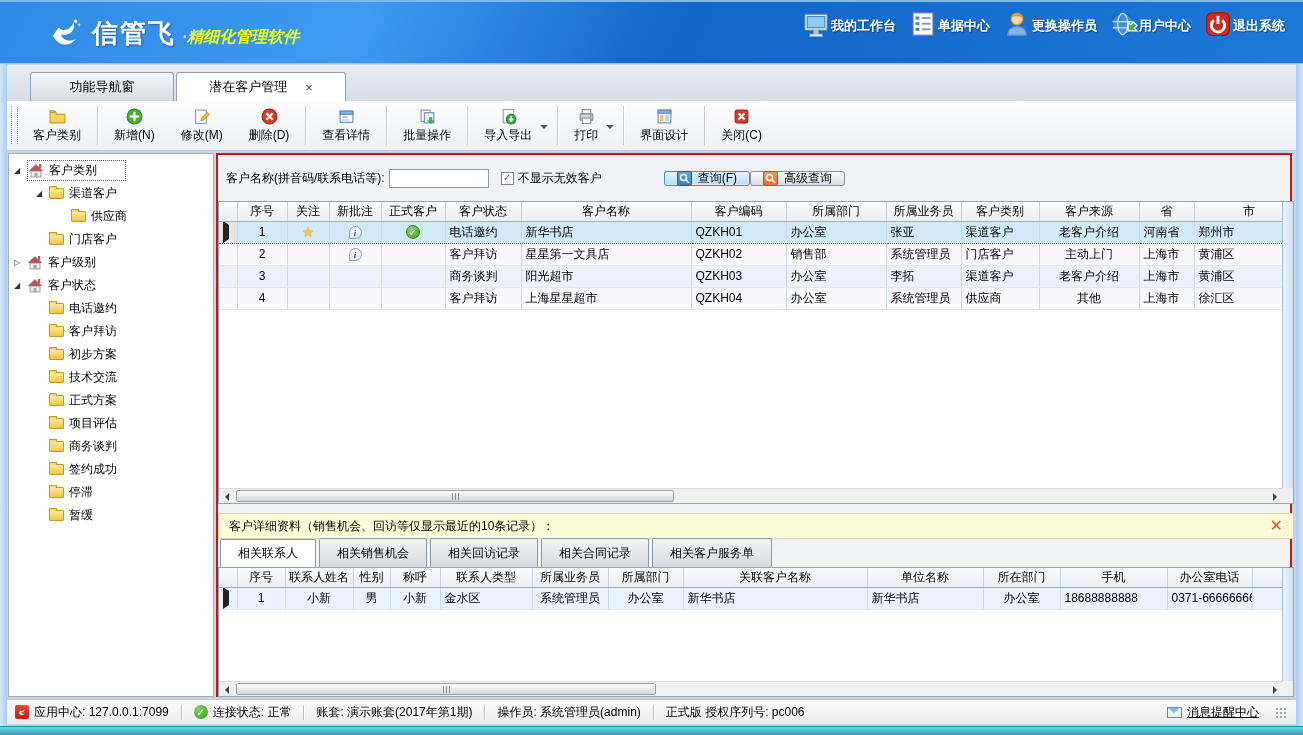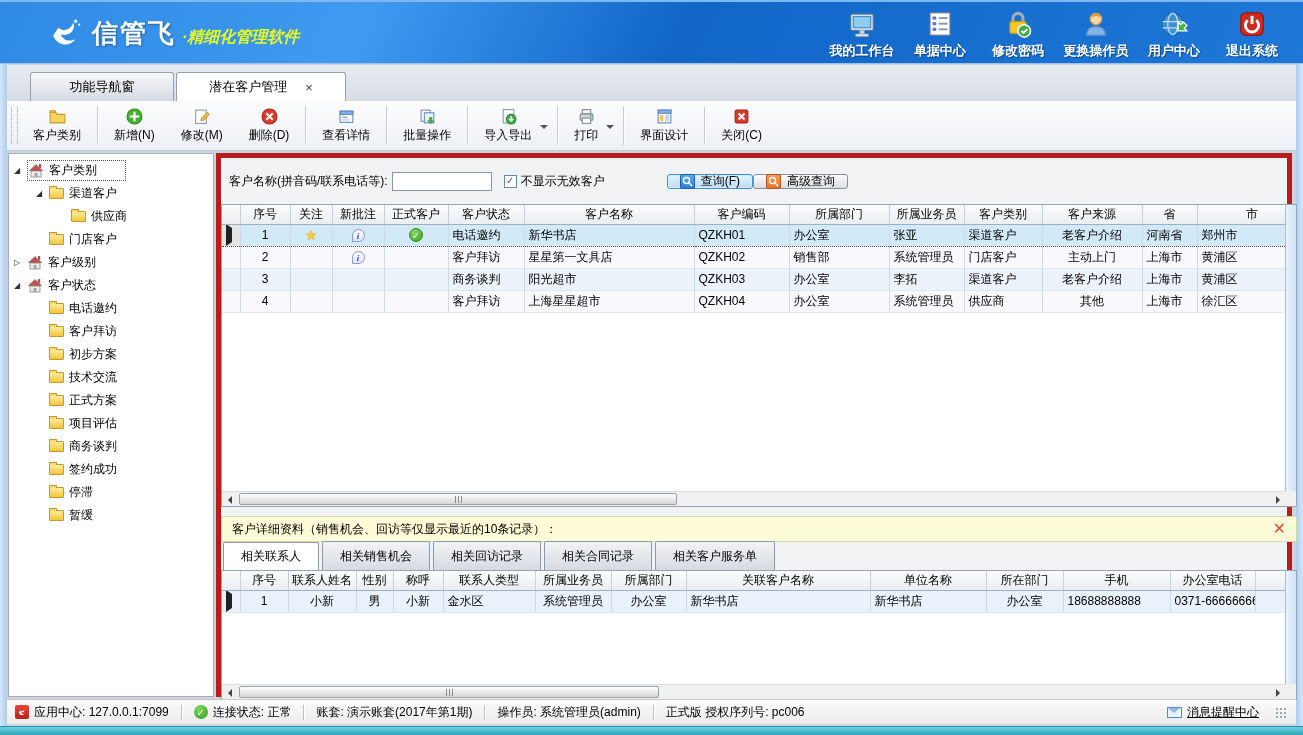--- a/index.html
+++ b/index.html
@@ -7,21 +7,21 @@
   .window { position:relative; width:1303px; height:735px; background:#ccd4df; overflow:hidden; }
 
   
   .titlebar { position:absolute; left:0; top:0; width:1303px; height:64px;
     background:linear-gradient(115deg,#2e8ae4 0%,#3f9af0 28%,#1166c8 52%,#1e78d8 100%);
     border-top:2px solid #7db9f0; border-bottom:1px solid #9cc3ee; }
   .brand { position:absolute; left:46px; top:12px; display:flex; align-items:center; }
   .brand-name { color:#fff; font-size:26px; font-weight:bold; letter-spacing:2px; margin-left:8px; text-shadow:1px 1px 2px rgba(0,0,0,.35); }
   .brand-sub { color:#e9fb1e; font-size:16px; font-weight:bold; font-style:italic; margin-left:6px; margin-top:8px; }
   .nav { position:absolute; right:12px; top:7px; display:flex; }
-  .nav-item { min-width:78px; padding:0 6px; display:flex; flex-direction:column; align-items:center; cursor:pointer; }
+  .nav-item { min-width:78px; padding:0 6px; display:flex; flex-direction:row; align-items:center; cursor:pointer; }
   .nav-item svg { width:30px; height:30px; }
   .nav-label { color:#fff; font-weight:bold; font-size:13px; margin-top:3px; white-space:nowrap; text-shadow:1px 1px 1px rgba(0,0,0,.4); }
 
   
   .frame-l,.frame-r { position:absolute; top:64px; width:7px; height:662px; background:linear-gradient(90deg,#d5e7f9,#a9cdf0); }
   .frame-l { left:0; } .frame-r { left:1296px; background:linear-gradient(90deg,#a9cdf0,#d5e7f9); }
   .bottom-strip { position:absolute; left:0; top:726px; width:1303px; height:9px;
     background:linear-gradient(#6fd0e0,#2fa2b8); border-top:1px solid #1f91a8; }
 
   
@@ -51,21 +51,21 @@
   .exp { width:13px; font-size:8px; color:#333; text-align:left; flex:0 0 13px; }
   .exp-none { visibility:hidden; }
   .sel-box { display:flex; align-items:center; border:1px dotted #555; height:21px; padding-right:28px; }
   .tree-lbl { margin-left:5px; }
   .folder-icon { position:relative; width:15px; height:11px; flex:0 0 15px;
     background:linear-gradient(#fdeb9e,#f5c63e); border:1px solid #c19a2b; border-radius:1px; }
   .folder-icon::before { content:""; position:absolute; left:-1px; top:-3px; width:6px; height:2px;
     background:#f7d873; border:1px solid #c19a2b; border-bottom:none; border-radius:1px 1px 0 0; }
   .home-icon { flex:0 0 16px; }
 
-  .main-panel { position:absolute; left:209px; top:2px; width:1076px; height:544px; background:#f1f2f4; border:5px solid #b91c1c; }
+  .main-panel { position:absolute; left:209px; top:2px; width:1076px; height:544px; background:#f1f2f4; border:2px solid #b91c1c; }
 
   
   .search-row { position:absolute; left:0; top:0; width:100%; height:46px; display:flex; align-items:center; padding-left:8px; }
   .search-input { width:100px; height:19px; border:1px solid #8a97a8; background:#fff; margin-left:4px; font-size:12px; padding:0 2px; }
   .chk { margin-left:12px; display:flex; align-items:center; cursor:pointer; }
   .chk-box { width:13px; height:13px; border:1px solid #6a86a8; background:#fff; display:flex; align-items:center; justify-content:center;
     color:#3556b8; font-size:10px; font-weight:bold; line-height:1; }
   .chk-lbl { margin-left:4px; }
   .btn { height:15px; padding:0 12px; display:flex; align-items:center; border-radius:3px; cursor:pointer; font-size:12px; }
   .btn-query { margin-left:62px; border:1px solid #3d8fd4; background:linear-gradient(#e6f4fd,#b9dcf5); box-shadow:inset 0 0 0 1px #d8edfb; }
@@ -164,29 +164,20 @@
         <svg viewBox="0 0 24 24">
           <rect x="4" y="3" width="16" height="18" fill="#fff" stroke="#6a7a96"></rect>
           <rect x="6" y="6" width="3" height="2.5" fill="#5b79c4"></rect>
             <rect x="11" y="6.5" width="7" height="1.5" fill="#8a96a8"></rect>
           <rect x="6" y="10.5" width="3" height="2.5" fill="#5b79c4"></rect>
             <rect x="11" y="11" width="7" height="1.5" fill="#8a96a8"></rect>
           <rect x="6" y="15" width="3" height="2.5" fill="#5b79c4"></rect>
             <rect x="11" y="15.5" width="7" height="1.5" fill="#8a96a8"></rect>
         </svg>
         <span class="nav-label">单据中心</span>
-      </div>
-      <div class="nav-item">
-        <svg viewBox="0 0 24 24">
-          <path d="M8 11 v-3.5 a4 4 0 0 1 8 0 V11" fill="none" stroke="#a8aeb6" stroke-width="2.4"></path>
-          <rect x="5.5" y="10" width="13" height="9.5" rx="1.5" fill="#f3c72e" stroke="#c99a12"></rect>
-          <circle cx="17" cy="17.5" r="5" fill="#3fae49" stroke="#fff" stroke-width="1.2"></circle>
-          <path d="M14.8 17.5 l1.6 1.6 3-3" fill="none" stroke="#fff" stroke-width="1.6"></path>
-        </svg>
-        <span class="nav-label">修改密码</span>
       </div>
       <div class="nav-item">
         <svg viewBox="0 0 24 24">
           <path d="M4.5 21 c0-5 3.5-7 7.5-7 s7.5 2 7.5 7 z" fill="#86b4e8" stroke="#5b8cc8"></path>
           <circle cx="12" cy="8" r="4.6" fill="#fcd7a8" stroke="#d79b50"></circle>
           <path d="M7.5 7.2 a4.6 4.6 0 0 1 9 0 c-2-1.8-7-1.8-9 0z" fill="#e8973a"></path>
         </svg>
         <span class="nav-label">更换操作员</span>
       </div>
       <div class="nav-item">

